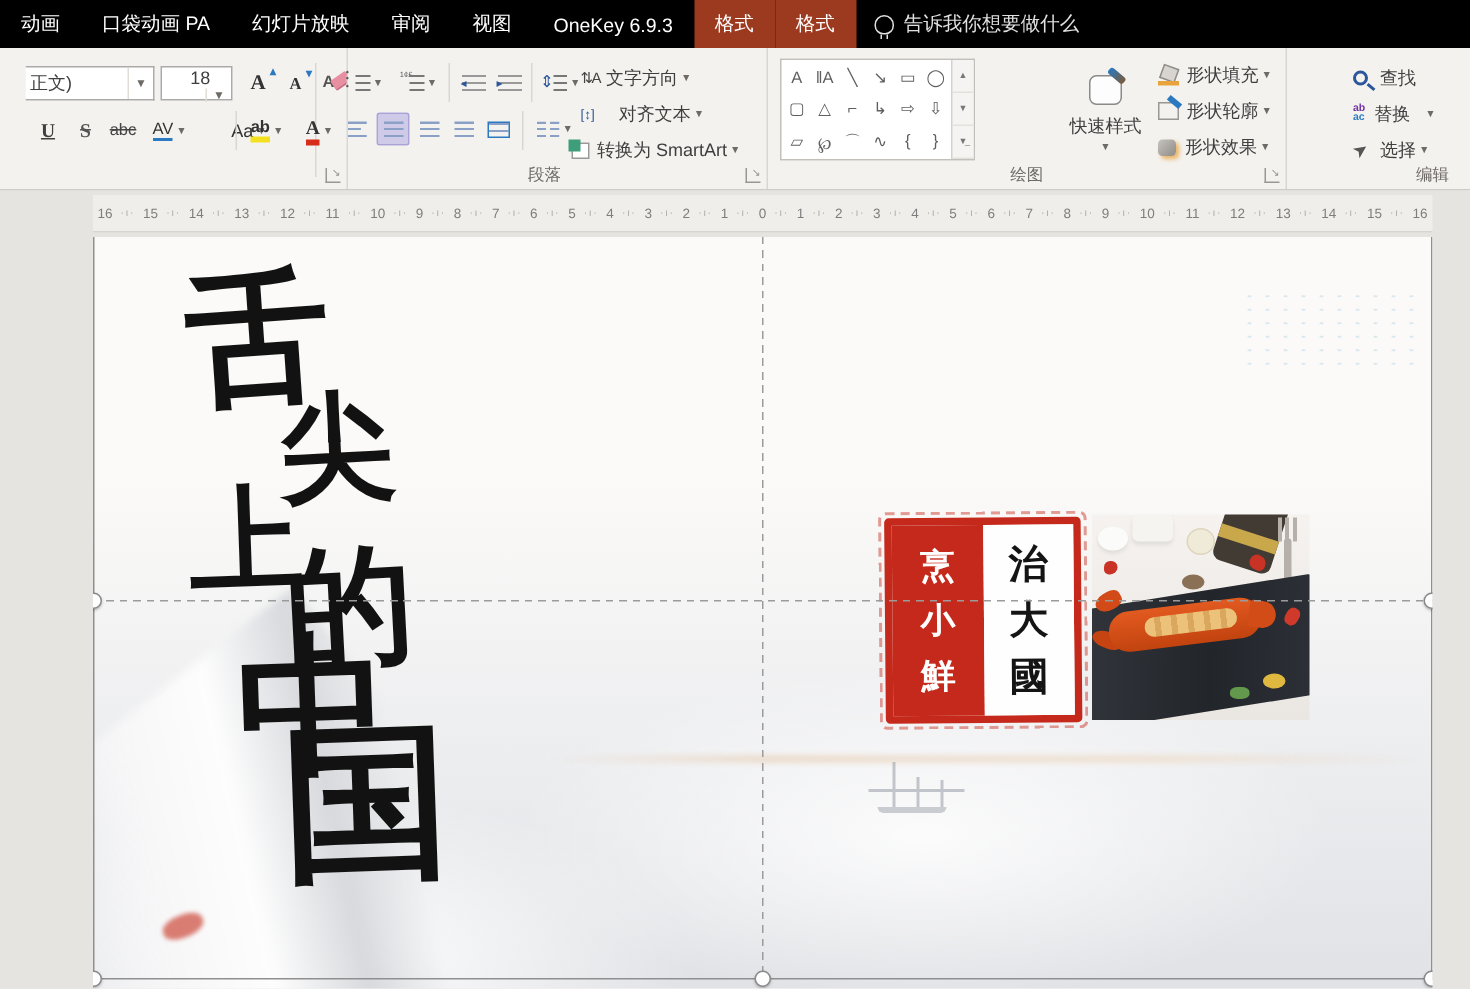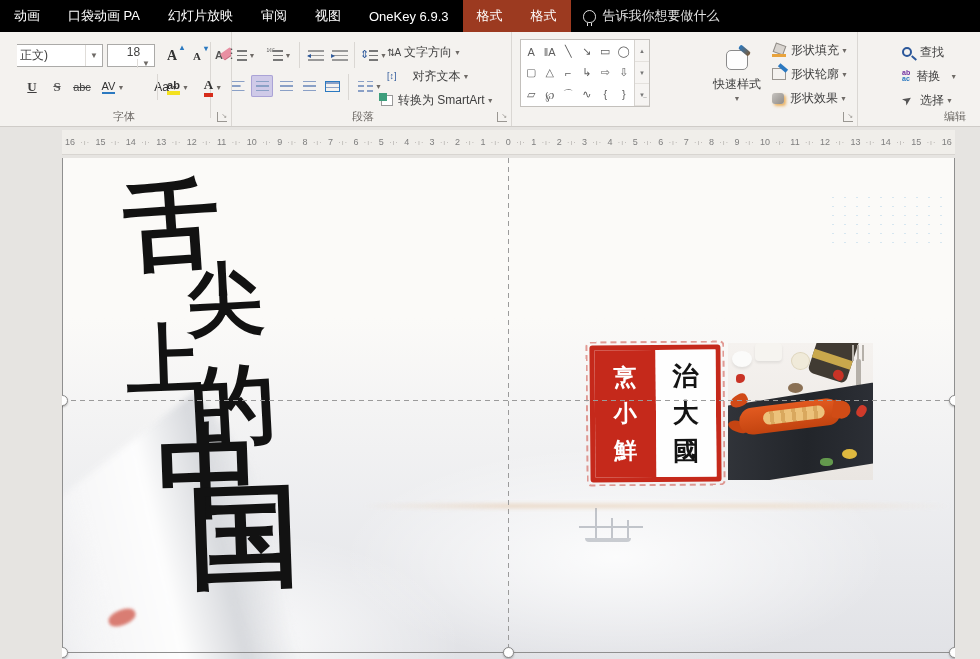--- a/index.html
+++ b/index.html
@@ -271,21 +271,20 @@
     <div class="vsep" style="left:140px; top:42px; height:26px;"></div>
     <div class="rbtn" style="left:145px; top:44px; width:32px; height:22px;">
       <span class="hl-letter">ab</span>
       <span class="darr">▼</span>
       </div>
     <div class="rbtn" style="left:180px; top:44px; width:32px; height:22px;">
       <span class="fc-letter">A</span>
       <span class="darr">▼</span>
       </div>
 
-    <div class="glabel">字体</div>
     <div class="launcher">↘</div>
   </div>
 
   <div class="rgroup" style="left:215px; width:297px;">
     <div class="rbtn" style="left:12px; top:12px; width:32px; height:22px;">
       <span class="ic-bullets"></span>
       <span class="darr">▼</span>
       </div>
     <div class="rbtn" style="left:48px; top:12px; width:32px; height:22px;">
       <span class="ic-numbers"></span>
@@ -387,20 +386,21 @@
       <span class="ic-outline"></span>
       <span style="margin-left:5px;">形状轮廓</span>
       <span class="darr">▼</span>
       </div>
     <div class="rbtn" style="left:260px; top:56px; width:84px; height:20px; justify-content:flex-start;">
       <span class="ic-effects"></span>
       <span style="margin-left:6px;">形状效果</span>
       <span class="darr">▼</span>
       </div>
 
+    <div class="glabel">绘图</div>
     <div class="launcher">↘</div>
   </div>
 
   <div class="rgroup" style="left:858px; width:122px; border-right:none;margin-left:36px;">
     <div class="rbtn" style="left:8px; top:10px; width:100px; height:20px; justify-content:flex-start;">
       <span class="ic-find"></span>
       <span style="margin-left:8px;">查找</span>
       </div>
     <div class="rbtn" style="left:8px; top:34px; width:100px; height:20px; justify-content:flex-start;">
       <span class="ic-replace"><span class="l1">ab</span><br><span class="l2">ac</span></span>

